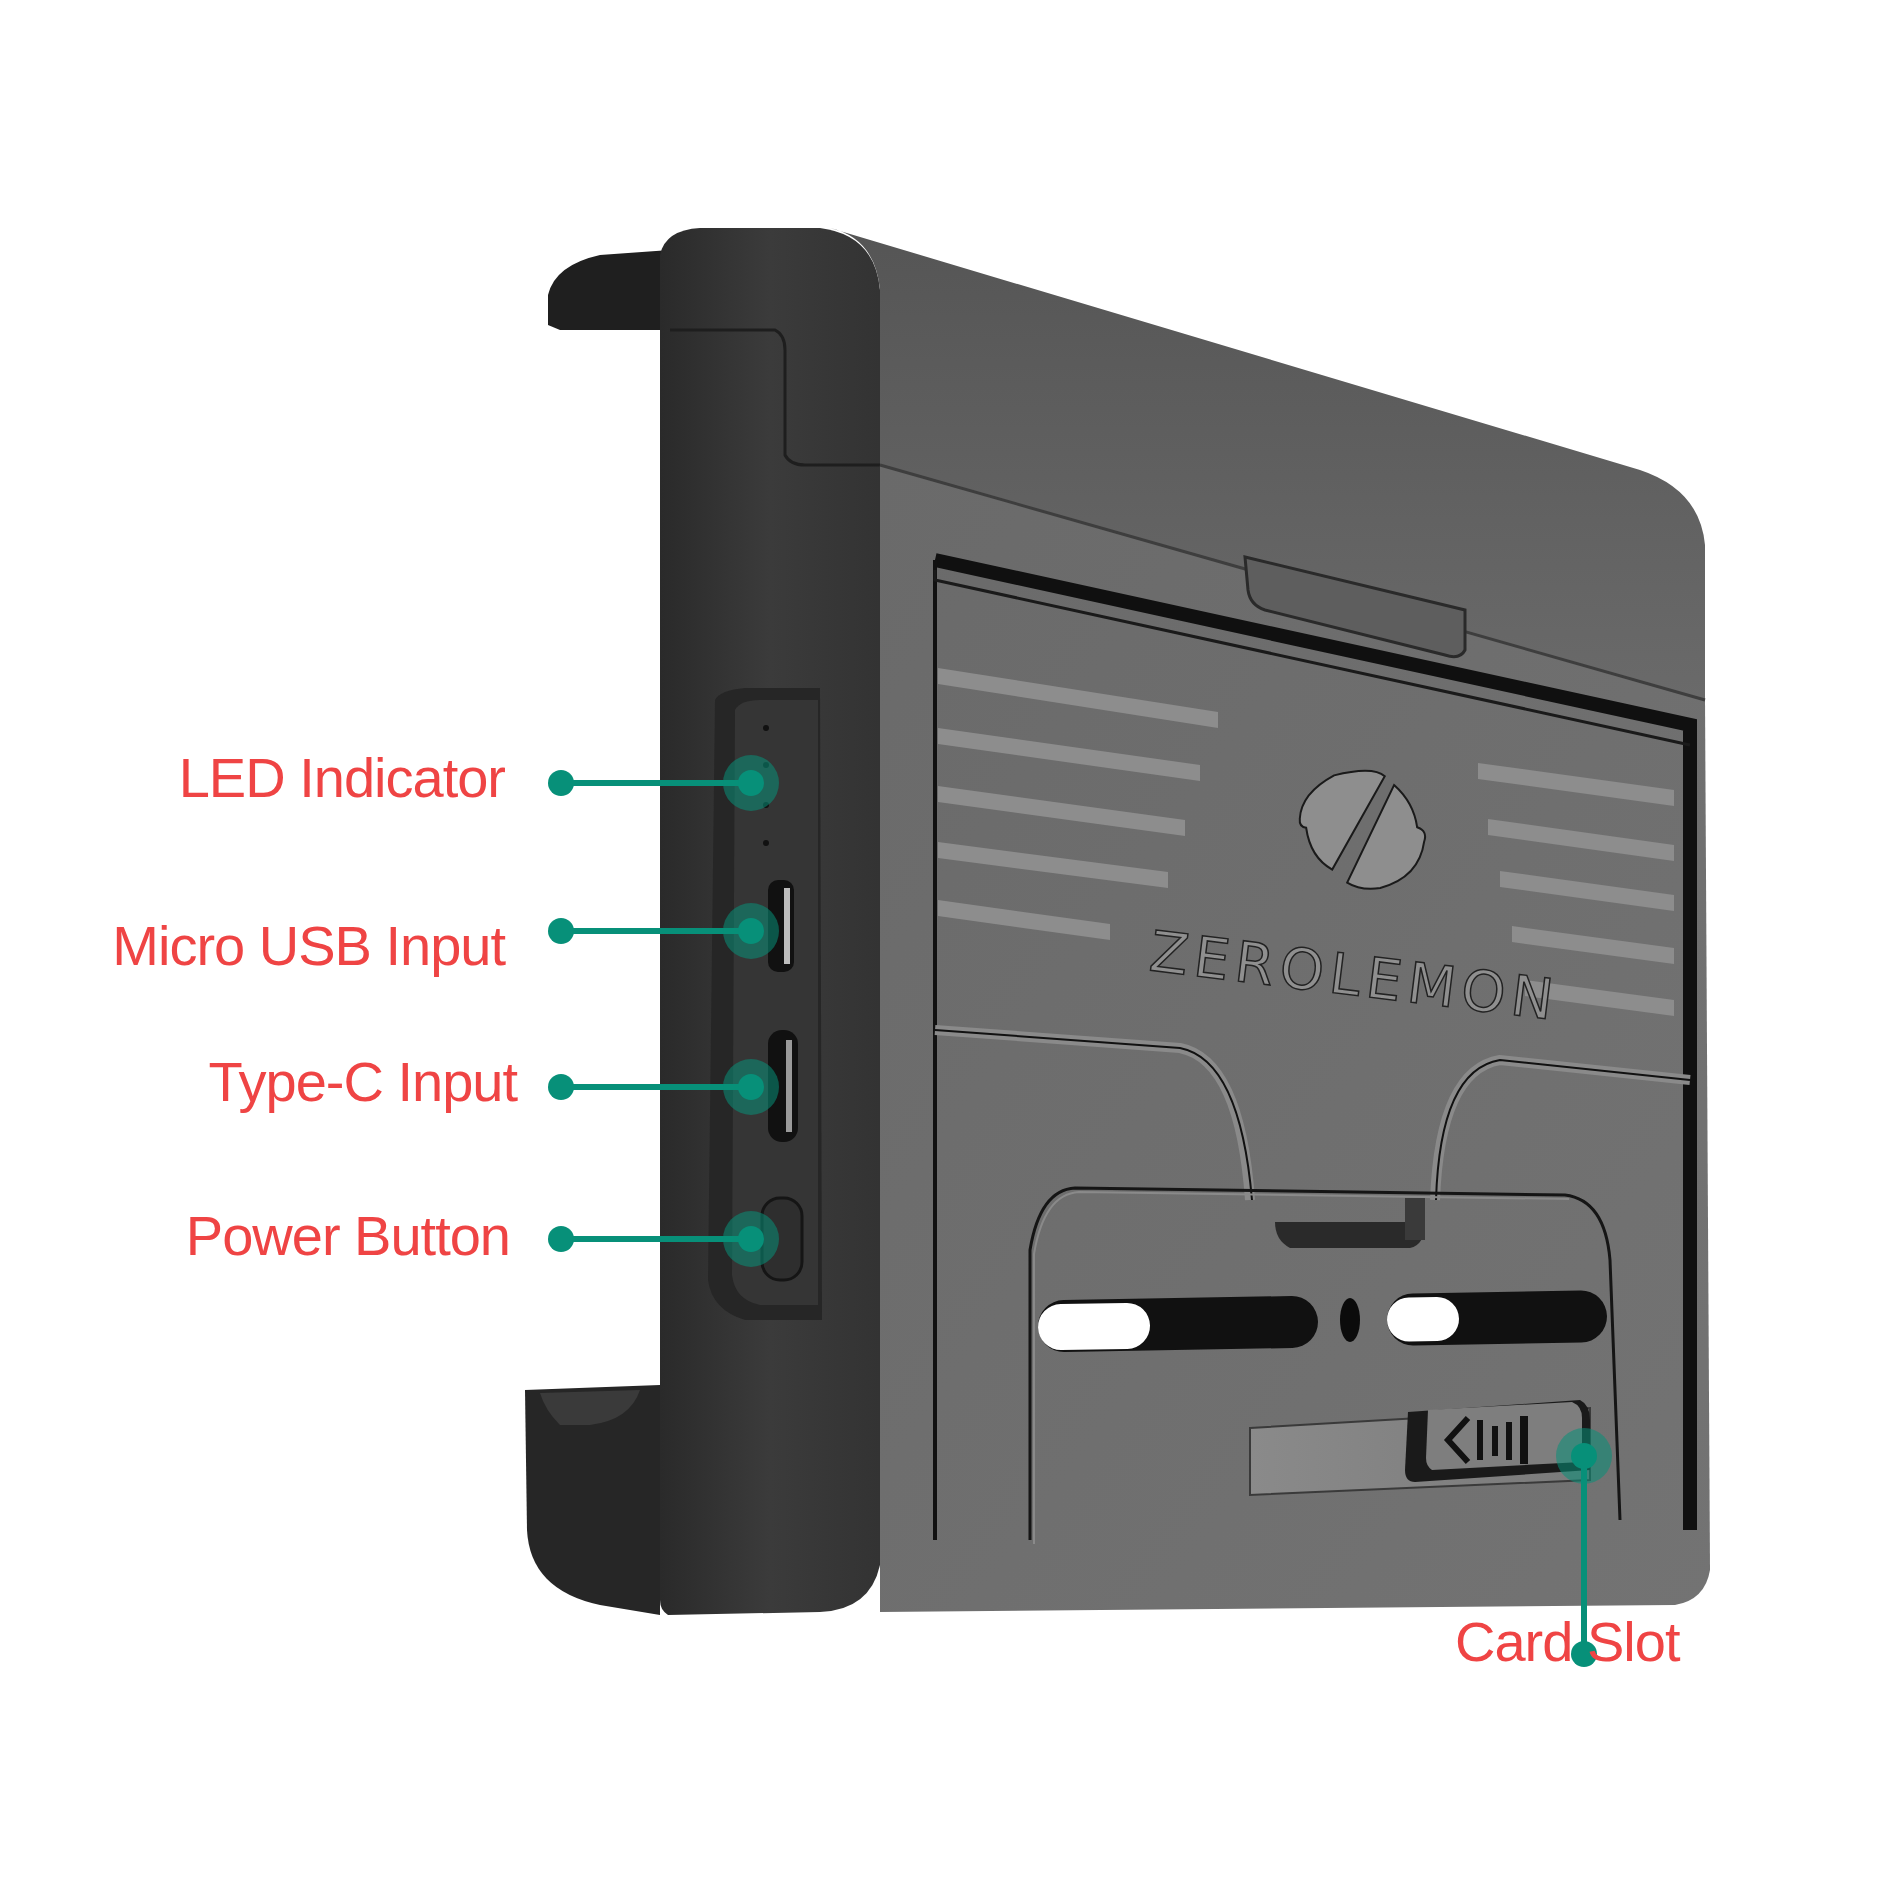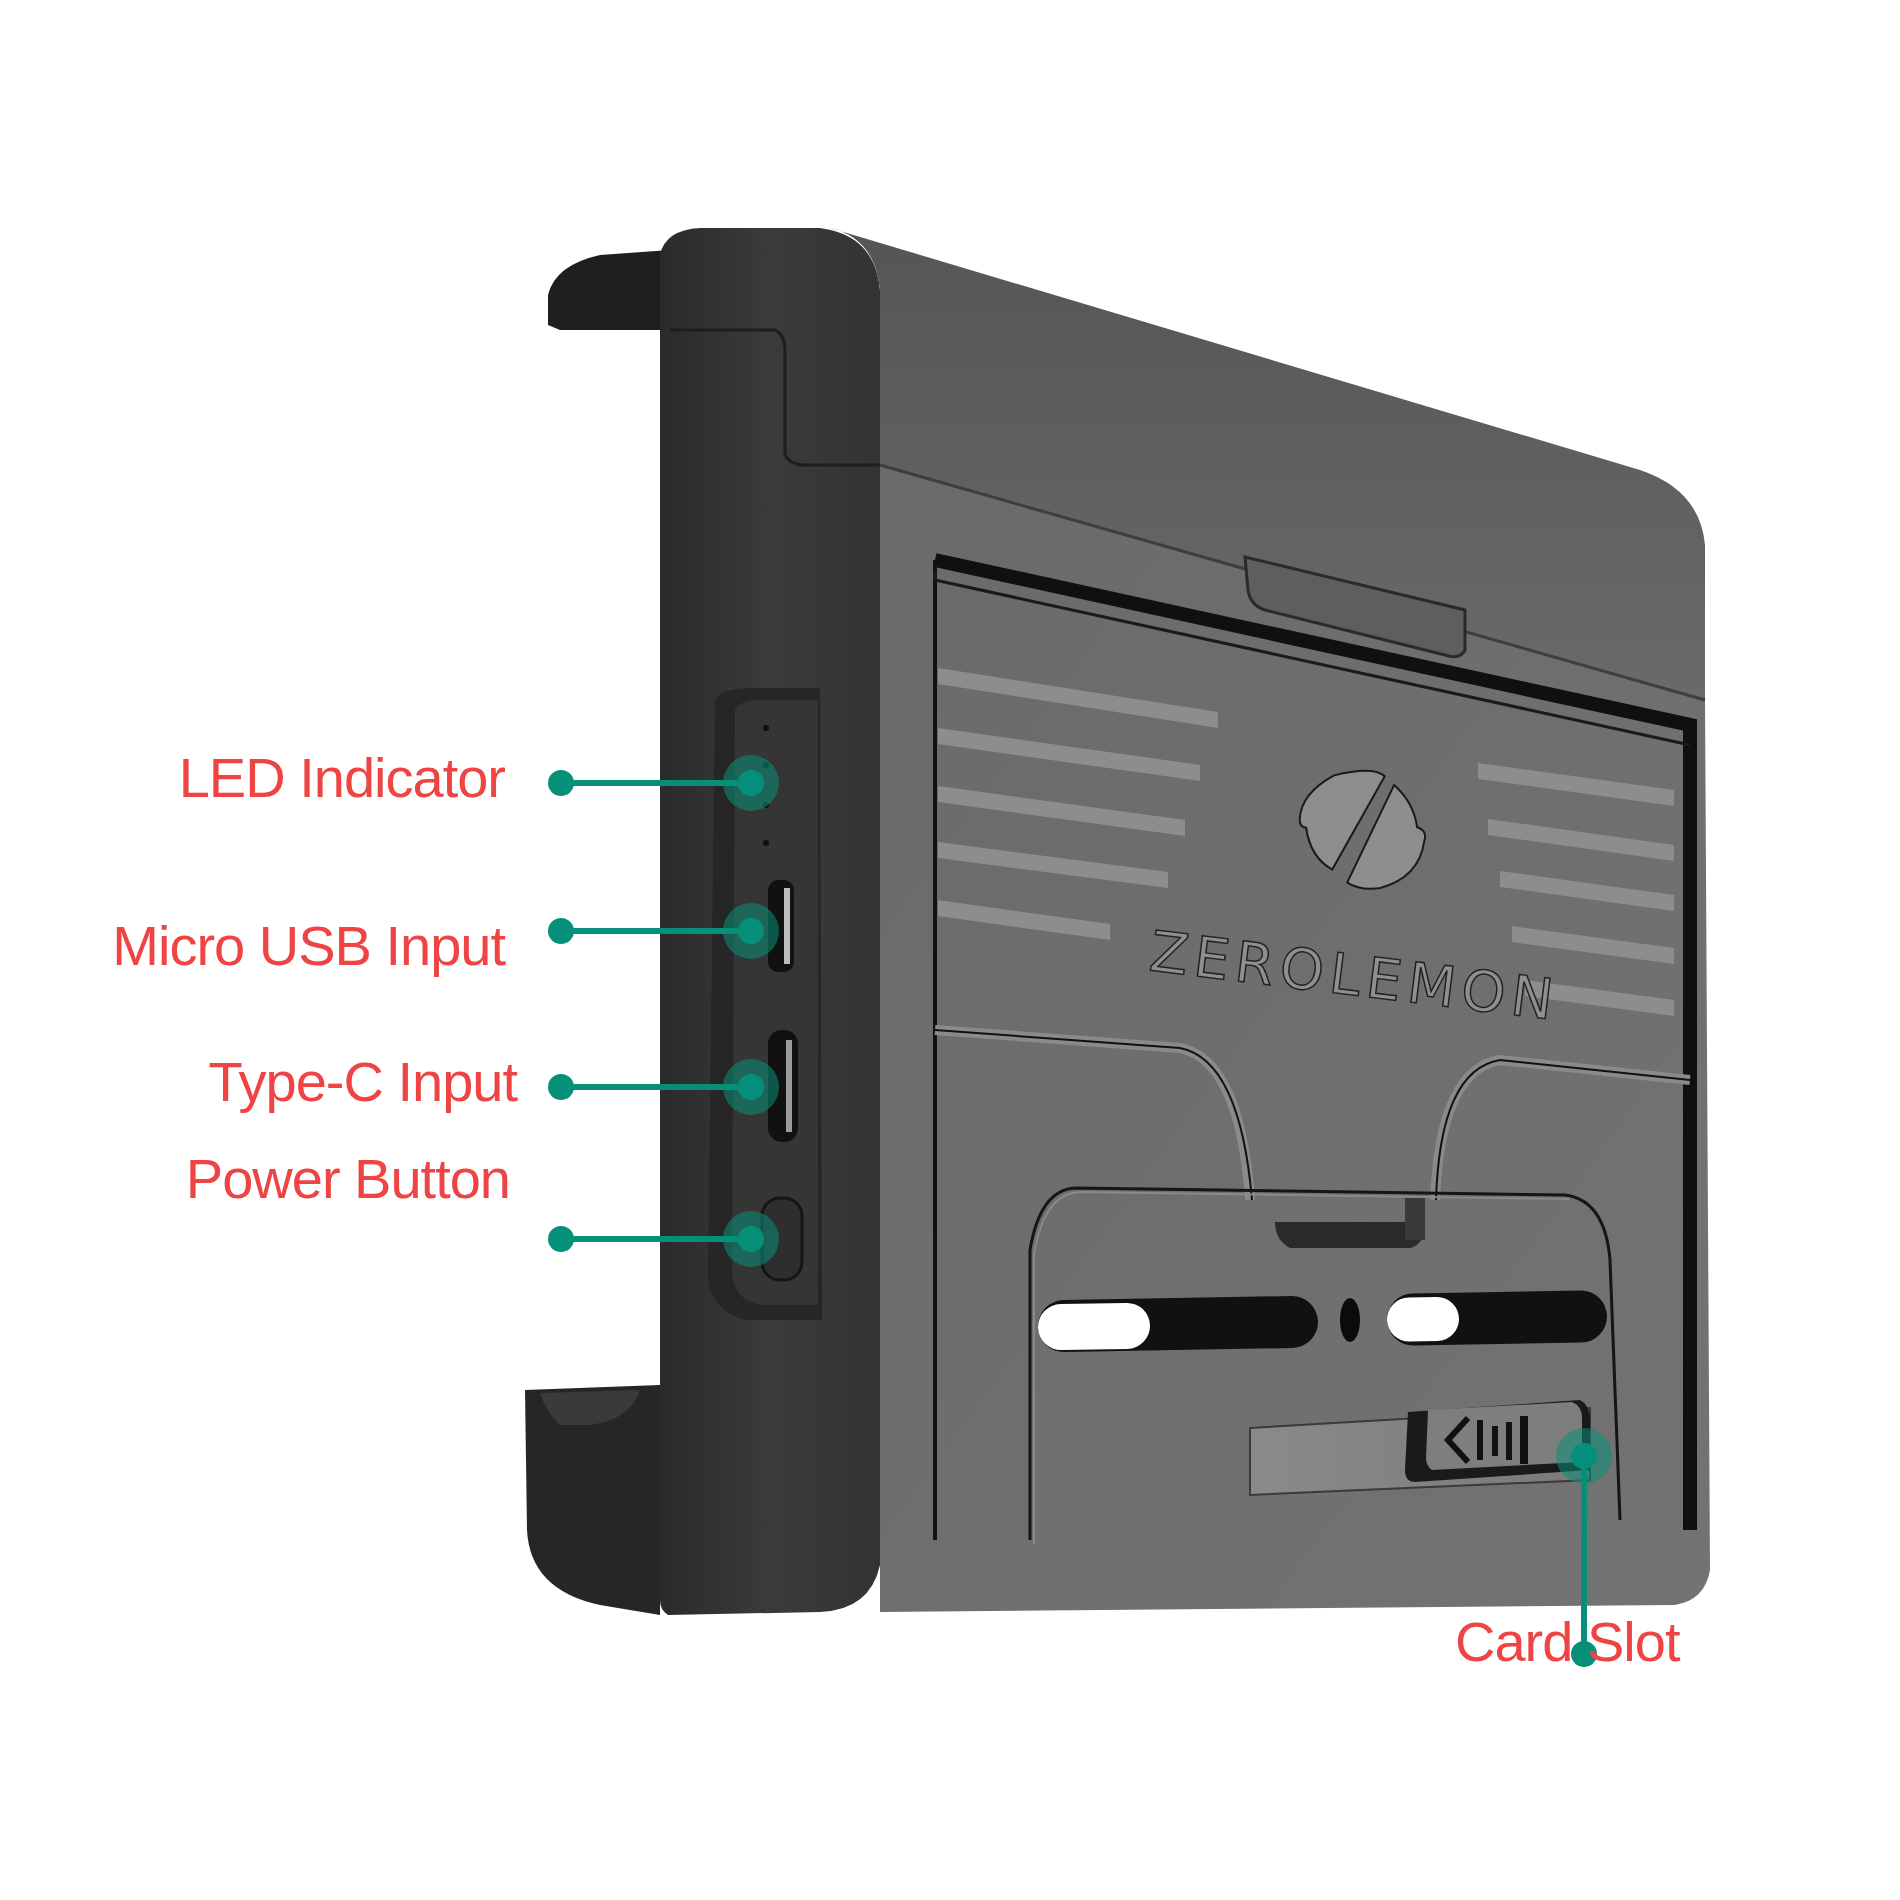--- a/index.html
+++ b/index.html
@@ -161,21 +161,21 @@
 
   <div class="callout">
     <div class="label right" style="left:112px; top:1054px; width:405px;">Type-C Input</div>
     <div class="dot" style="left:548px; top:1074px;"></div>
     <div class="hline" style="left:561px; top:1084px; width:190px;"></div>
     <div class="halo" style="left:723px; top:1059px;"></div>
     <div class="halo-core" style="left:738px; top:1074px;"></div>
   </div>
 
   <div class="callout">
-    <div class="label right" style="left:100px; top:1151px; width:410px;">Power Button</div>
+    <div class="label right" style="left:100px; top:1208px; width:410px;">Power Button</div>
     <div class="dot" style="left:548px; top:1226px;"></div>
     <div class="hline" style="left:561px; top:1236px; width:190px;"></div>
     <div class="halo" style="left:723px; top:1211px;"></div>
     <div class="halo-core" style="left:738px; top:1226px;"></div>
   </div>
 
   <div class="callout">
     <div class="halo" style="left:1556px; top:1428px;"></div>
     <div class="halo-core" style="left:1571px; top:1443px;"></div>
     <div class="vline" style="left:1581px; top:1456px; height:198px;"></div>

